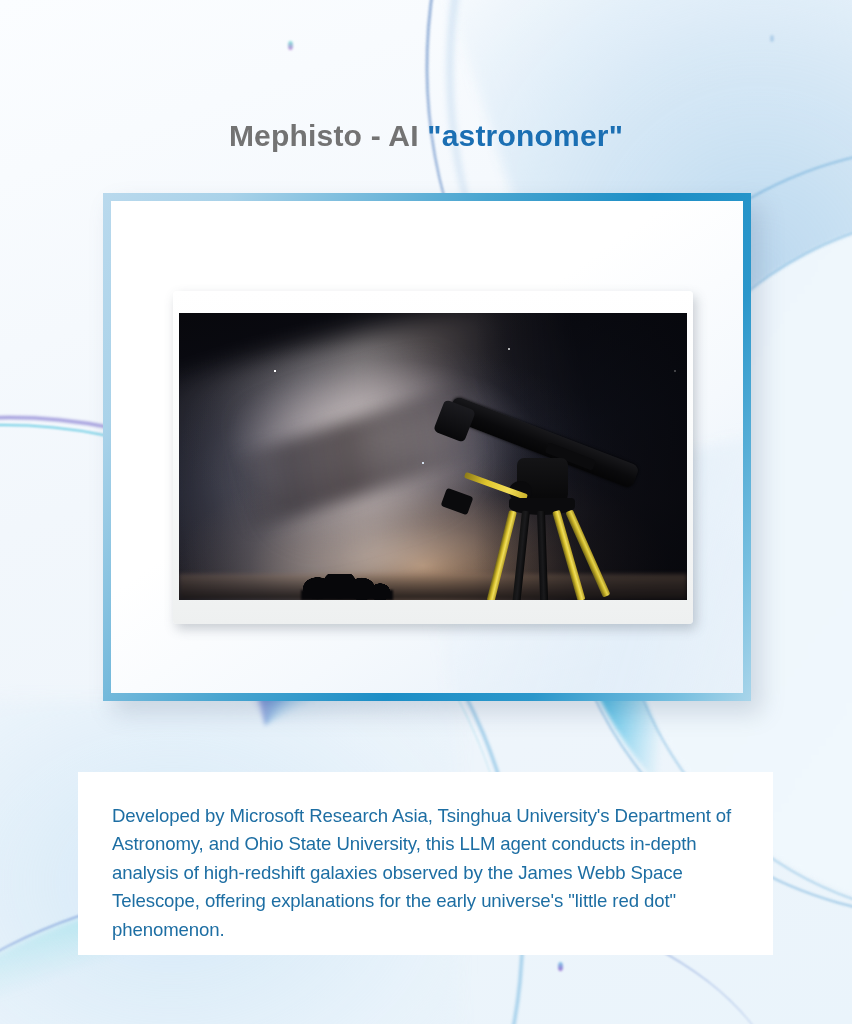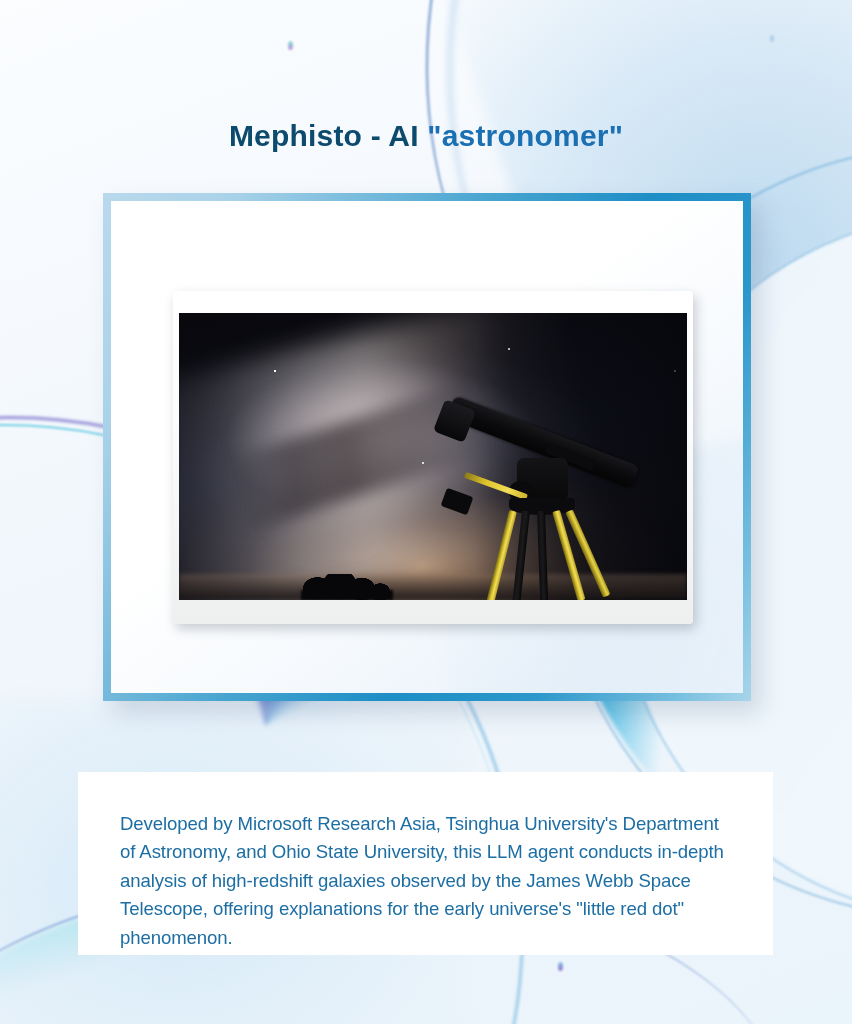--- a/index.html
+++ b/index.html
@@ -212,21 +212,21 @@
   .title {
     position: absolute;
     left: 0; right: 0; top: 98px;
     text-align: center;
     font-size: 30px;
     font-weight: bold;
     letter-spacing: 0.2px;
     line-height: 1.2;
     white-space: nowrap;
   }
-  .title .t-main   { color: #0c4a6e; }
+  .title .t-main   { color: #737373; }
   .title .t-accent { color: #1b6fb3; }
 
   
   .card {
     position: absolute;
     left: 103px; top: 193px;
     width: 648px; height: 508px;
     padding: 8px;
     box-sizing: border-box;
     background: linear-gradient(118deg,
@@ -543,21 +543,21 @@
     width: 695px; height: 183px;
     background: #ffffff;
     box-sizing: border-box;
     padding: 26px 30px 0 30px;
   }
   .body-text {
     color: #1d6ea3;
     font-size: 18.6px;
     line-height: 1.53;
     letter-spacing: -0.1px;
-    margin: 12px;
+    margin: 4px;
   }
 </style>
 </head>
 <body>
 
 <div id="slide">
 
   <div class="bg-base"></div>
   <div class="bg-ur-wash"></div>
   <div class="bg-arc-top"></div>

